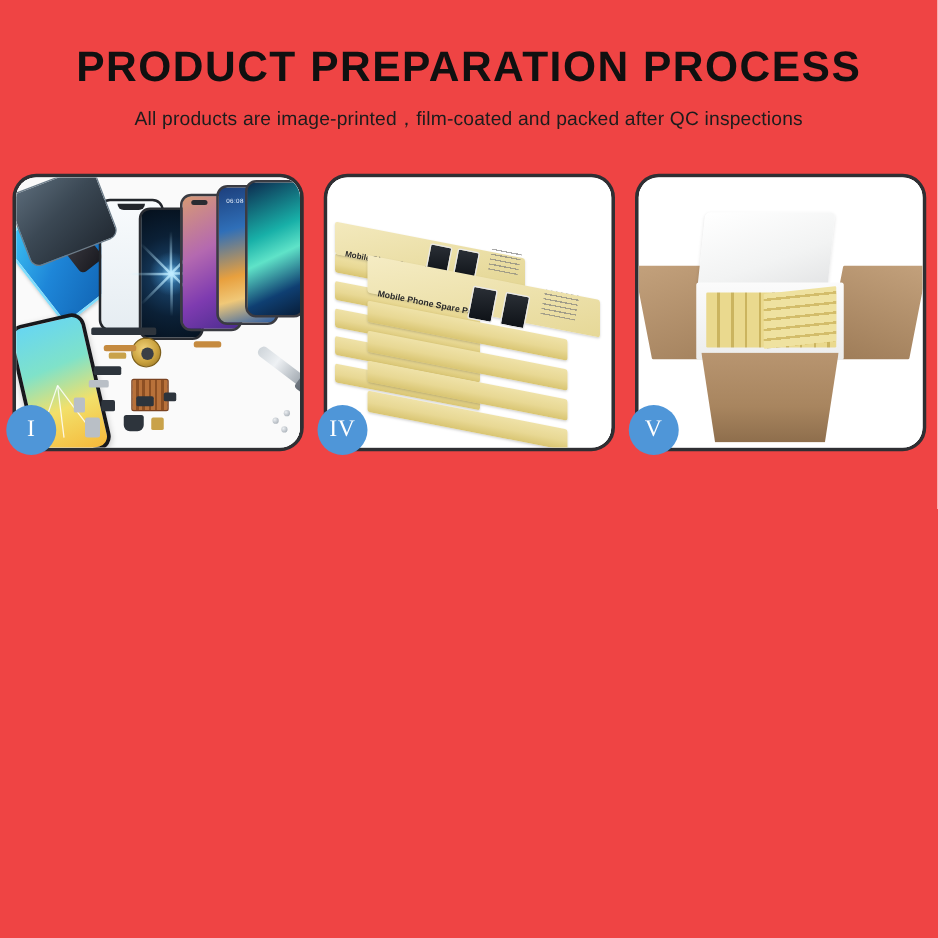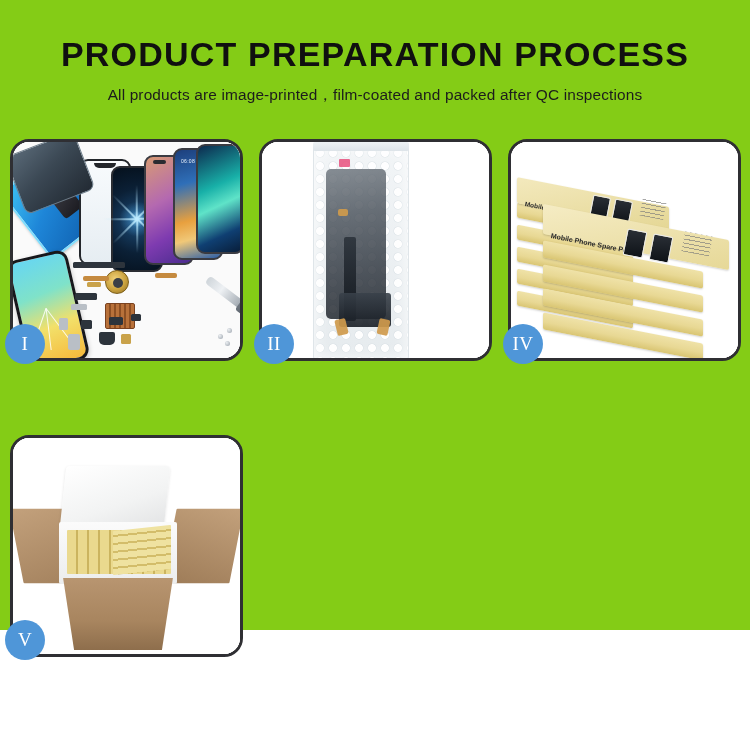--- a/index.html
+++ b/index.html
@@ -8,22 +8,22 @@
     width: 750px;
     height: 750px;
     background: #ffffff;
     font-family: "Liberation Sans", sans-serif;
     overflow: hidden;
   }
 
   #page {
     position: relative;
     width: 750px;
-    height: 630px;
-    background: #84cc16;
+    height: 750px;
+    background: #ef4444;
     padding-left: 21px;
   }
 
   
   .header { position: absolute; left: 0; top: 0; width: 750px; text-align: center; }
 
   .main-title {
     font-family: "Liberation Sans", sans-serif;
     font-size: 34px;
     font-weight: 700;
@@ -483,39 +483,20 @@
           <div class="driver"></div>
           <div class="screw" style="left:205px; top:192px;"></div>
           <div class="screw" style="left:214px; top:186px;"></div>
           <div class="screw" style="left:212px; top:199px;"></div>
         </div>
         <span class="sr-only">Mobile phone LCD screens, glass panels and spare parts laid out</span>
       </div>
       <div class="badge">I</div>
     </div>
 
-    <div class="panel">
-      <div class="panel-inner">
-        <div class="scene">
-          <div class="p2-bg"></div>
-          <div class="bubble-bag">
-            <div class="lcd-in-bag"></div>
-            <div class="lcd-flex"></div>
-            <div class="lcd-conn"></div>
-            <div class="tape-pink"></div>
-            <div class="tape-gold" style="left:24px; top:62px; width:10px; height:7px;"></div>
-            <div class="tape-gold" style="left:22px; top:172px; width:11px; height:16px; transform:rotate(-14deg);"></div>
-            <div class="tape-gold" style="left:64px; top:172px; width:11px; height:16px; transform:rotate(12deg);"></div>
-          </div>
-          <div class="bag-seal"></div>
-        </div>
-        <span class="sr-only">LCD screen assembly sealed in a bubble-wrap bag</span>
-      </div>
-      <div class="badge">II</div>
-    </div>
 
 
     <div class="panel">
       <div class="panel-inner">
         <div class="scene">
           <div class="p4-bg"></div>
           <div class="stack">
 
             <div class="kbox" style="left:4px;  top:58px;  width:116px; height:15px; transform:skewY(11deg);"></div>
             <div class="kbox" style="left:4px;  top:80px;  width:116px; height:15px; transform:skewY(11deg);"></div>

